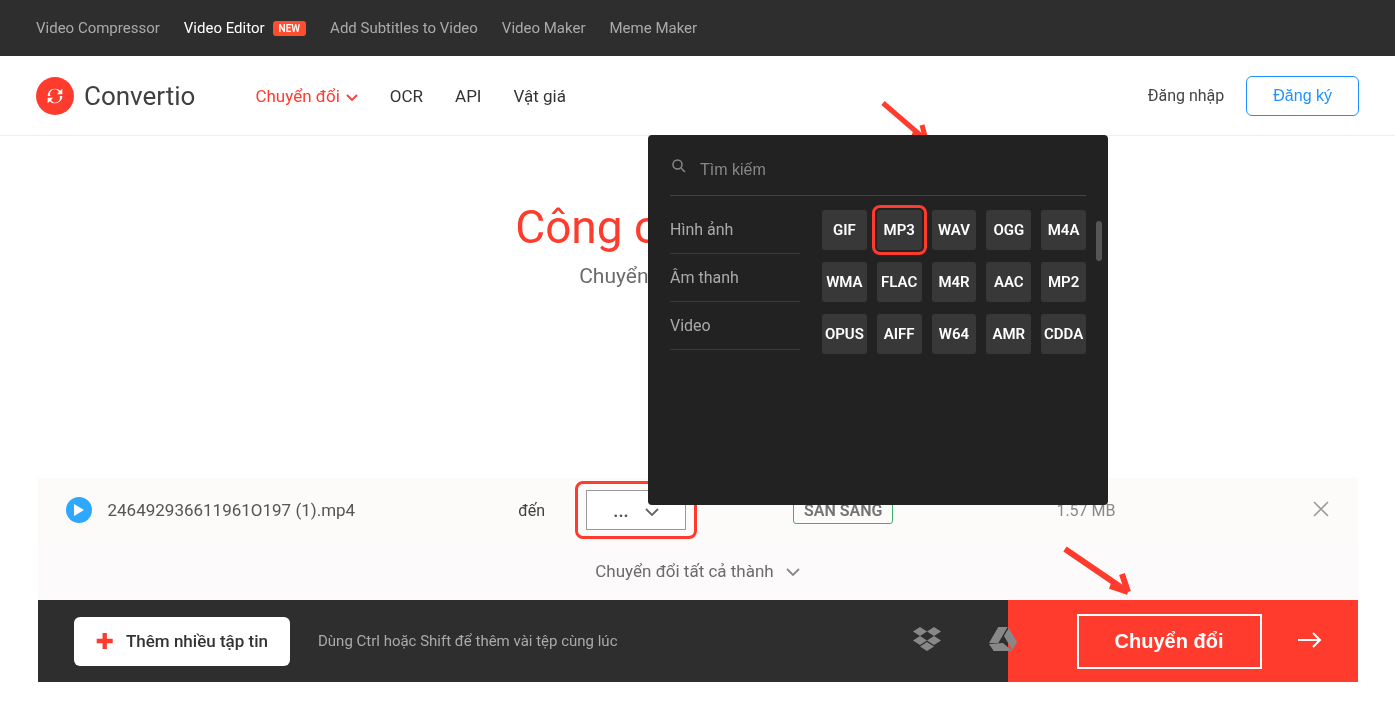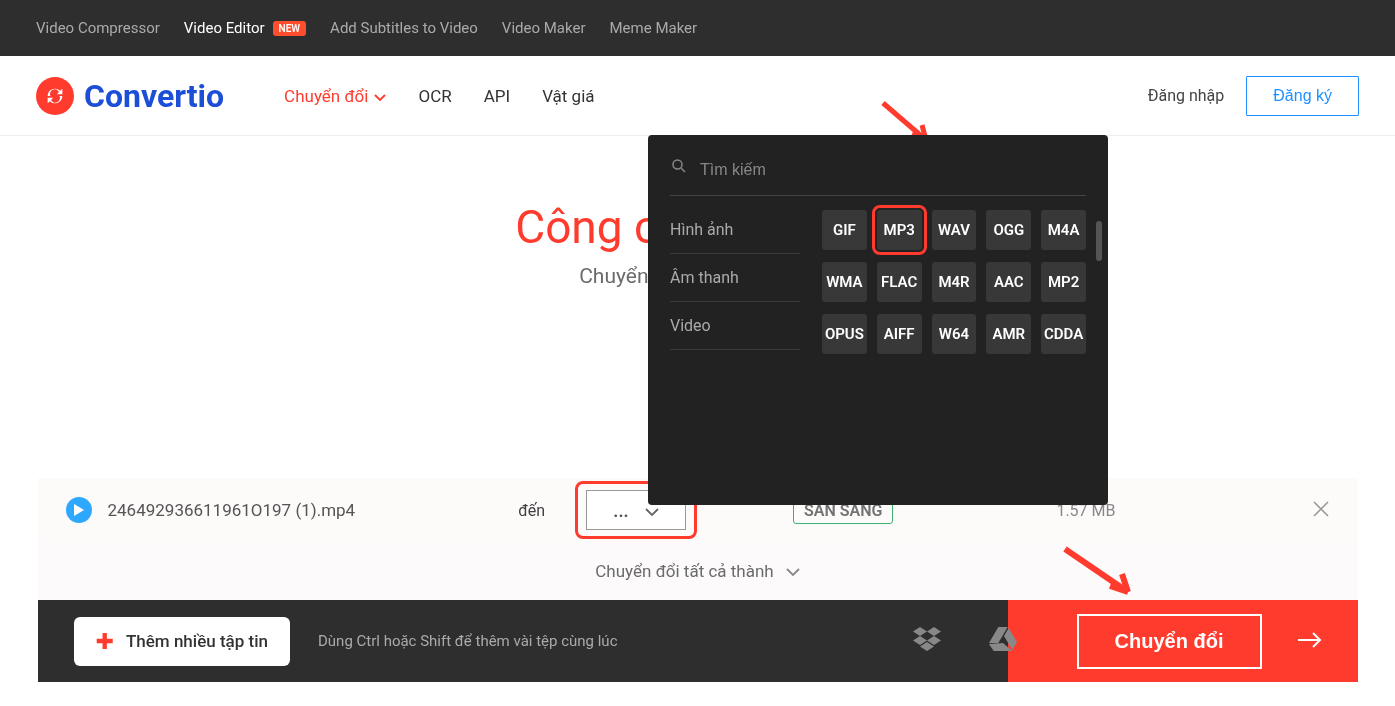--- a/index.html
+++ b/index.html
@@ -6,28 +6,28 @@
 body { font-family: -apple-system, BlinkMacSystemFont, "Segoe UI", Roboto, Arial, sans-serif; background: #fff; width: 1395px; height: 706px; overflow: hidden; position: relative; }
 
 .top-bar { background: #2e2e2e; height: 56px; display: flex; align-items: center; padding: 16px 36px; gap: 24px; }
 .top-bar-link { color: #aaa; font-size: 15px; cursor: pointer; display: flex; align-items: center; gap: 8px; }
 .top-bar-link.active { color: #fff; }
 .new-badge { background: #ff4d2e; color: #fff; font-size: 10px; font-weight: 600; padding: 2px 6px; border-radius: 3px; }
 
 .main-nav { height: 80px; display: flex; align-items: center; padding: 0 36px; border-bottom: 1px solid #eee; position: relative; }
 .logo { display: flex; align-items: center; gap: 10px; cursor: pointer; }
 .logo-icon { width: 38px; height: 38px; border-radius: 50%; background: #ff3b2e; display: flex; align-items: center; justify-content: center; }
-.logo-text { font-size: 32px; font-weight: 700; color: #1d4ed8; }
+.logo-text { font-size: 26px; font-weight: 400; color: #404040; }
 .nav-items { display: flex; gap: 32px; margin-left: 60px; align-items: center; }
 .nav-item { font-size: 17px; color: #333; cursor: pointer; display: flex; align-items: center; gap: 6px; }
 .nav-item.dropdown-open { color: #ff3b2e; }
 .chevron-sm { display: inline-block; }
 .nav-right { margin-left: auto; display: flex; align-items: center; gap: 22px; }
 .login-link { font-size: 16px; color: #444; cursor: pointer; }
-.signup-btn { border: 1.5px solid #1e90ff; color: #1e90ff; background: #fff; padding: 10px 26px; border-radius: 1px; font-size: 16px; cursor: pointer; }
+.signup-btn { border: 1.5px solid #1e90ff; color: #1e90ff; background: #fff; padding: 10px 26px; border-radius: 6px; font-size: 16px; cursor: pointer; }
 
 .hero { text-align: center; padding-top: 64px; }
 .hero-title { font-size: 46px; font-weight: 400; color: #ff3b2e; margin-bottom: 10px; }
 .hero-sub { font-size: 21px; color: #6b6b6b; }
 
 .file-area { margin: 190px auto 0; width: 1320px; }
 .file-row { background: #fdfafa; height: 64px; display: flex; align-items: center; padding: 0 28px; gap: 16px; }
 .play-icon { width: 26px; height: 26px; border-radius: 50%; background: #2ea8ff; display: flex; align-items: center; justify-content: center; cursor: pointer; }
 .file-name { font-size: 17px; color: #555; flex: 0 0 auto; }
 .to-label { margin-left: auto; font-size: 16px; color: #404040; }

